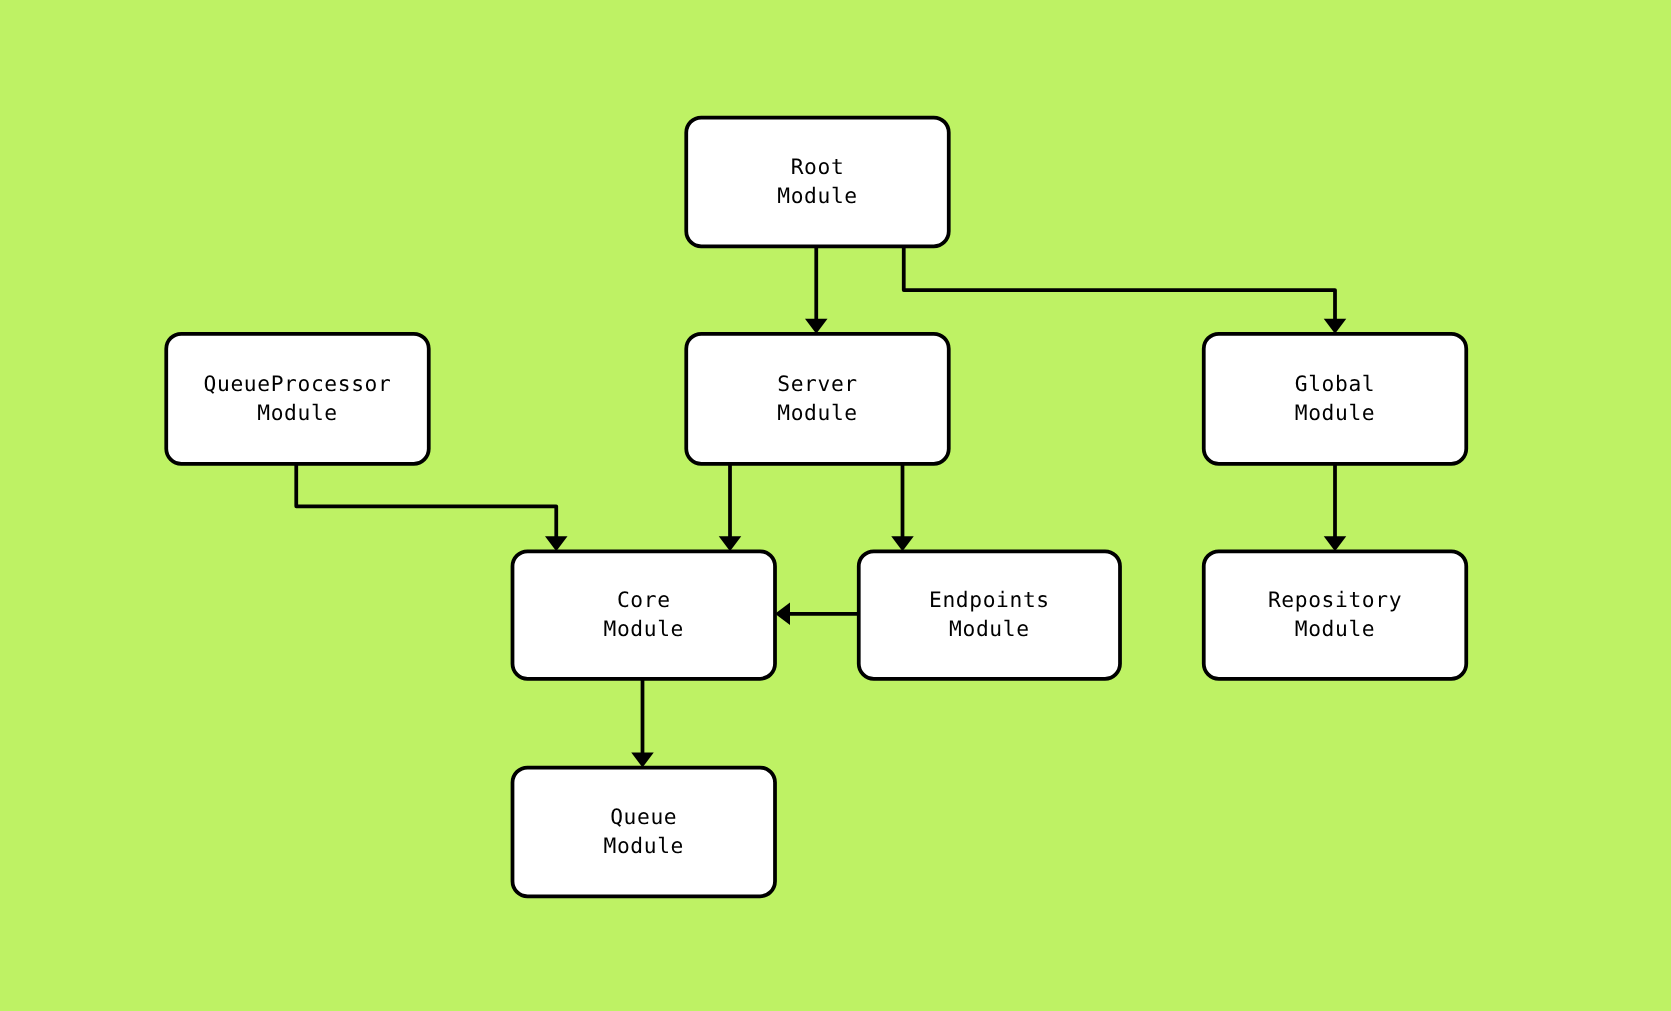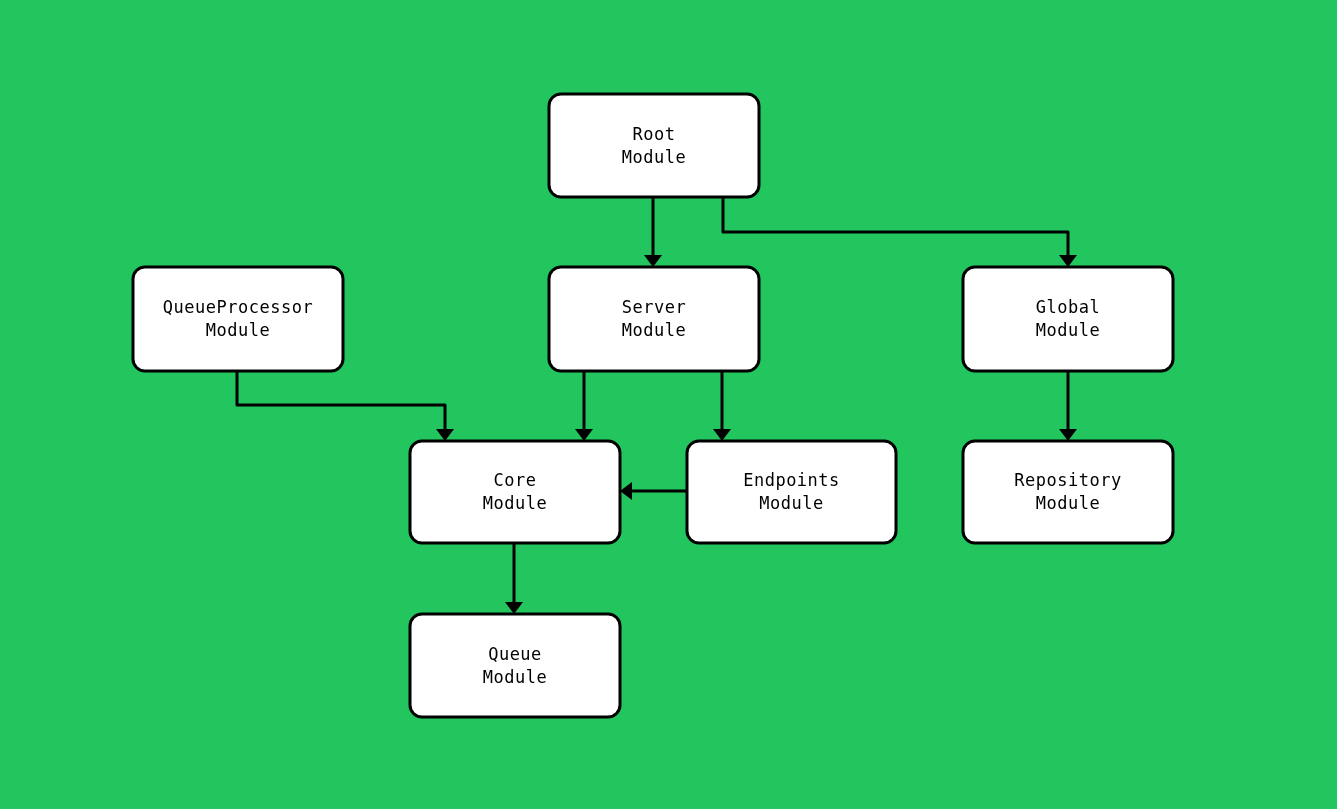--- a/index.html
+++ b/index.html
@@ -11,21 +11,21 @@
   body {
     width: 1337px;
     height: 809px;
     overflow: hidden;
     font-family: "DejaVu Sans Mono", "Liberation Mono", monospace;
   }
   #diagram-root {
     position: relative;
     width: 1337px;
     height: 809px;
-    background: #22c55e;
+    background: #bef264;
   }
   svg.diagram-canvas {
     display: block;
     width: 1337px;
     height: 809px;
   }
   .node-box {
     fill: #ffffff;
     stroke: #000000;
     stroke-width: 3;

